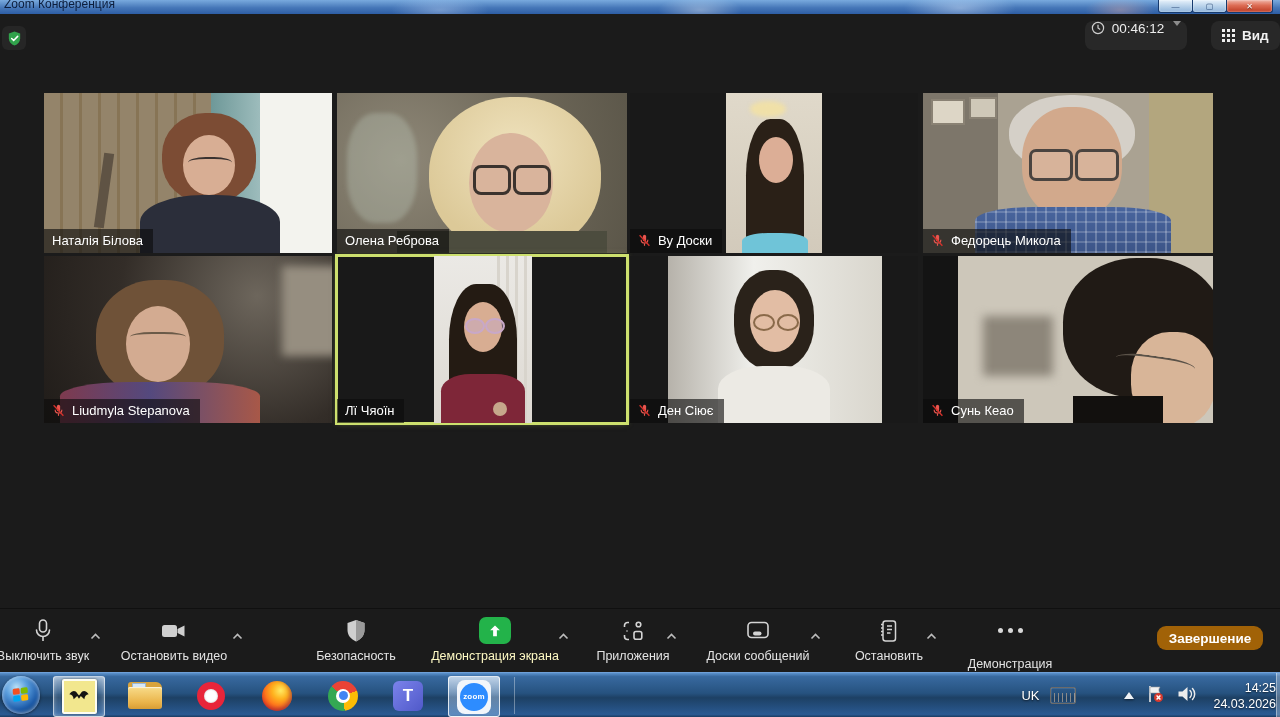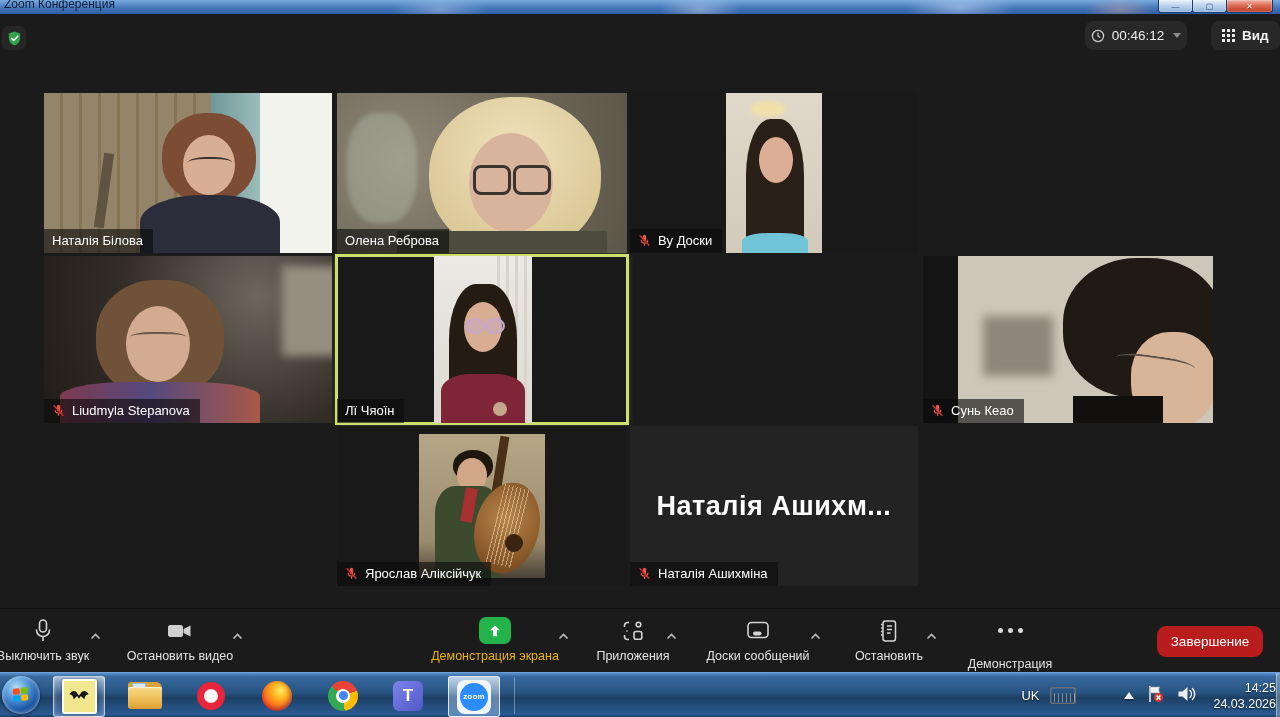--- a/index.html
+++ b/index.html
@@ -23,21 +23,21 @@
   .win-btn.max{left:1192px;width:33px;}
   .win-btn.close{left:1226px;width:45px;background:linear-gradient(180deg,#f0b3a6,#dd6d55 45%,#bd3a22);}
   .win-glyph{font-size:8px;line-height:10px;color:#fff;text-shadow:0 1px 1px rgba(0,0,0,.5);}
   .win-btn.min .win-glyph,.win-btn.max .win-glyph{color:#2b4a77;text-shadow:none;}
 
   
   .appbar{position:absolute;left:0;top:14px;width:1280px;height:58px;background:#1b1b1b;}
   .shield-chip{position:absolute;left:2px;top:12px;width:24px;height:24px;border-radius:6px;
     background:#262626;display:flex;align-items:center;justify-content:center;}
   .timer-pill{position:absolute;left:1085px;top:7px;width:102px;height:29px;border-radius:8px;
-    background:#282828;display:flex;align-items:center;justify-content:center;gap:7px;}
+    background:#282828;display:flex;justify-content:center;gap:7px;}
   .timer-text{color:#ececec;font-size:13.5px;}
   .timer-caret{width:0;height:0;border-left:4px solid transparent;border-right:4px solid transparent;
     border-top:5px solid #8d8d8d;margin-left:2px;}
   .view-btn{position:absolute;left:1211px;top:7px;height:29px;padding:0 11px;border-radius:8px;
     background:#282828;display:flex;align-items:center;gap:7px;color:#f2f2f2;font-size:13.5px;font-weight:600;}
   .grid-ic{position:relative;width:13px;height:13px;}
   .grid-ic i{position:absolute;left:0;top:0;width:3px;height:3px;background:#efefef;
     box-shadow:5px 0 #efefef,10px 0 #efefef,0 5px #efefef,5px 5px #efefef,10px 5px #efefef,
                0 10px #efefef,5px 10px #efefef,10px 10px #efefef;}
 
@@ -60,27 +60,27 @@
   .sc8{background:linear-gradient(90deg,#141414 0 12%,#cdc7ba 12%);}
   .sc10{background:#232323;}
   .pstrip{position:absolute;top:0;bottom:0;}
 
   
   .toolbar{position:absolute;left:0;top:608px;width:1280px;height:64px;background:#1b1b1b;
     border-top:1px solid #101010;}
   .tb-btn{position:absolute;top:8px;display:flex;flex-direction:column;align-items:center;gap:5px;cursor:default;}
   .tb-ic{height:27px;display:flex;align-items:flex-end;justify-content:center;}
   .tb-lb{font-size:12.5px;color:#e3e3e3;white-space:nowrap;}
-  .tb-lb.green{color:#eab308;}
+  .tb-lb.green{color:#fef9c3;}
   .chev{position:absolute;top:17px;}
   .share-box{width:32px;height:27px;border-radius:7px;background:#23b34a;display:flex;align-items:center;justify-content:center;}
   .dots3{display:flex;gap:5px;align-items:center;height:27px;padding-bottom:8px;}
   .dots3 i{width:5px;height:5px;border-radius:50%;background:#d8d8d8;}
-  .end-btn{position:absolute;left:1157px;top:17px;width:106px;height:31px;border-radius:9px;
-    background:#b91c1c;color:#fff;font-size:13.5px;font-weight:normal;display:flex;align-items:center;justify-content:center;}
+  .end-btn{position:absolute;left:1157px;top:17px;width:106px;height:24px;border-radius:9px;
+    background:#a16207;color:#fff;font-size:13.5px;font-weight:bold;display:flex;align-items:center;justify-content:center;}
 
   
   .taskbar{position:absolute;left:0;top:672px;width:1280px;height:45px;
     background:linear-gradient(180deg,#5b92cd 0,#38699f 8%,#26527f 45%,#1d4064 55%,#2a5a92 92%,#12304f 100%);
     border-top:1px solid #6fa0d8;}
   .orb{position:absolute;left:2px;top:3px;width:38px;height:38px;border-radius:50%;
     background:radial-gradient(circle at 38% 30%,#b8e0f8 0,#5a9ede 30%,#1d5ba8 62%,#0b335f 100%);
     box-shadow:inset 0 0 4px rgba(255,255,255,.7),0 1px 3px rgba(0,0,0,.5);
     display:flex;align-items:center;justify-content:center;}
   .orbflag{width:16px;height:14px;display:grid;grid-template-columns:7px 7px;grid-template-rows:6px 6px;
@@ -202,20 +202,40 @@
             <rect x="6" y="1" width="4" height="8" rx="2"></rect>
             <path d="M3.2 7a4.8 4.8 0 0 0 9.6 0h-1.4a3.4 3.4 0 0 1-6.8 0z"></path>
             <rect x="7.3" y="11.5" width="1.4" height="3"></rect>
           </g>
           <line x1="2" y1="1.5" x2="14" y2="14.5" stroke="#d8322c" stroke-width="1.6"></line>
         </svg>
       <span>Ву Доски</span>
     </div>
   </div>
 
+  <div class="tile sc4" style="left:923px;top:93px;width:290px;height:160px">
+    <div class="shape" style="left:8px;top:6px;width:30px;height:22px;background:#ddd6c6;border:2px solid #8a8274"></div>
+    <div class="shape" style="left:46px;top:4px;width:24px;height:18px;background:#cfc8b8;border:2px solid #8a8274"></div>
+    <div class="shape" style="left:86px;top:2px;width:126px;height:78px;border-radius:48%;background:#d5d0c8"></div>
+    <div class="shape" style="left:99px;top:14px;width:100px;height:112px;border-radius:46%;background:#d2a98c"></div>
+    <div class="shape" style="left:106px;top:56px;width:38px;height:26px;border:3px solid #4a4440;border-radius:7px;background:rgba(255,255,255,.12)"></div>
+    <div class="shape" style="left:152px;top:56px;width:38px;height:26px;border:3px solid #4a4440;border-radius:7px;background:rgba(255,255,255,.12)"></div>
+    <div class="shape" style="left:52px;top:114px;width:196px;height:46px;border-radius:30% 30% 0 0;background:repeating-linear-gradient(90deg,rgba(255,255,255,.22) 0 2px,transparent 2px 10px),repeating-linear-gradient(0deg,rgba(255,255,255,.18) 0 2px,transparent 2px 10px),linear-gradient(#49659e,#3c5588)"></div>
+    <div class="nameplate">
+      <svg width="13" height="13" viewBox="0 0 16 16">
+          <g fill="#e8564f">
+            <rect x="6" y="1" width="4" height="8" rx="2"></rect>
+            <path d="M3.2 7a4.8 4.8 0 0 0 9.6 0h-1.4a3.4 3.4 0 0 1-6.8 0z"></path>
+            <rect x="7.3" y="11.5" width="1.4" height="3"></rect>
+          </g>
+          <line x1="2" y1="1.5" x2="14" y2="14.5" stroke="#d8322c" stroke-width="1.6"></line>
+        </svg>
+      <span>Федорець Микола</span>
+    </div>
+  </div>
 
   <div class="tile sc5" style="left:44px;top:256px;width:288px;height:167px">
     <div class="shape" style="right:-10px;top:10px;width:60px;height:90px;background:#968e80;filter:blur(4px)"></div>
     <div class="shape" style="left:52px;top:24px;width:128px;height:118px;border-radius:46%;background:#6f5238"></div>
     <div class="shape" style="left:82px;top:50px;width:64px;height:76px;border-radius:50%;background:#d3ab91"></div>
     <div class="shape" style="left:86px;top:76px;width:56px;height:10px;border-top:2px solid #6a5a48;border-radius:40%"></div>
     <div class="shape" style="left:16px;top:126px;width:200px;height:41px;border-radius:35% 35% 0 0;background:linear-gradient(90deg,#7e3a4e,#54497e 45%,#a85848)"></div>
     <div class="nameplate">
       <svg width="13" height="13" viewBox="0 0 16 16">
           <g fill="#e8564f">
@@ -236,106 +256,98 @@
     <div class="shape" style="left:127px;top:46px;width:38px;height:50px;border-radius:50%;background:#d8ad92"></div>
     <div class="shape" style="left:128px;top:62px;width:16px;height:12px;border:2px solid #c8a8c8;border-radius:50%;background:rgba(190,170,220,.35)"></div>
     <div class="shape" style="left:148px;top:62px;width:16px;height:12px;border:2px solid #c8a8c8;border-radius:50%;background:rgba(190,170,220,.35)"></div>
     <div class="shape" style="left:104px;top:118px;width:84px;height:49px;border-radius:35% 35% 0 0;background:#7e2638"></div>
     <div class="shape" style="left:156px;top:146px;width:14px;height:14px;border-radius:50%;background:#d8c8a0;opacity:.8"></div>
     <div class="nameplate">
         <span>Лї Чяоїн</span>
       </div>
   </div>
 
-
-  <div class="tile sc8" style="left:923px;top:256px;width:290px;height:167px">
-    <div class="shape" style="left:60px;top:60px;width:70px;height:60px;background:#8d867a;filter:blur(5px)"></div>
-    <div class="shape" style="left:140px;top:2px;width:160px;height:140px;border-radius:46%;background:#201a15"></div>
-    <div class="shape" style="left:208px;top:76px;width:85px;height:95px;border-radius:45%;background:#d8b598"></div>
-    <div class="shape" style="left:192px;top:100px;width:80px;height:16px;border-top:2px solid #5a5248;border-radius:40%;transform:rotate(8deg)"></div>
-    <div class="shape" style="left:150px;top:140px;width:90px;height:27px;background:#12100e"></div>
+  <div class="tile" style="left:630px;top:256px;width:288px;height:167px">
+    <div class="pstrip" style="left:38px;width:214px;background:linear-gradient(90deg,#b6b2aa,#f0f0ec 40%,#d9d6cd)"></div>
+    <div class="shape" style="left:104px;top:14px;width:80px;height:100px;border-radius:45%;background:#2a221a"></div>
+    <div class="shape" style="left:120px;top:34px;width:50px;height:62px;border-radius:50%;background:#e2bda4"></div>
+    <div class="shape" style="left:123px;top:58px;width:18px;height:13px;border:2px solid #8a6a4a;border-radius:50%"></div>
+    <div class="shape" style="left:147px;top:58px;width:18px;height:13px;border:2px solid #8a6a4a;border-radius:50%"></div>
+    <div class="shape" style="left:88px;top:110px;width:112px;height:57px;border-radius:40% 40% 0 0;background:#eceae4"></div>
     <div class="nameplate">
       <svg width="13" height="13" viewBox="0 0 16 16">
           <g fill="#e8564f">
             <rect x="6" y="1" width="4" height="8" rx="2"></rect>
             <path d="M3.2 7a4.8 4.8 0 0 0 9.6 0h-1.4a3.4 3.4 0 0 1-6.8 0z"></path>
             <rect x="7.3" y="11.5" width="1.4" height="3"></rect>
           </g>
           <line x1="2" y1="1.5" x2="14" y2="14.5" stroke="#d8322c" stroke-width="1.6"></line>
         </svg>
-      <span>Сунь Кеао</span>
-    </div>
-  </div>
-
-  <div class="tile" style="left:337px;top:426px;width:290px;height:160px">
-    <div class="shape" style="left:82px;top:8px;width:126px;height:144px;background:linear-gradient(180deg,#b5a786,#998b6c 75%,#4a4236)"></div>
-    <div class="shape" style="left:116px;top:24px;width:40px;height:32px;border-radius:48%;background:#1e1710"></div>
-    <div class="shape" style="left:120px;top:32px;width:30px;height:34px;border-radius:50%;background:#d0a888"></div>
-    <div class="shape" style="left:98px;top:60px;width:66px;height:92px;border-radius:30% 30% 0 0;background:#3c4a2e"></div>
-    <div class="shape" style="left:126px;top:62px;width:12px;height:34px;background:#a83030;transform:rotate(10deg)"></div>
-    <div class="shape" style="left:158px;top:10px;width:9px;height:70px;background:#4a3018;transform:rotate(9deg)"></div>
-    <div class="shape" style="left:138px;top:56px;width:64px;height:92px;border-radius:50%;transform:rotate(14deg);background:radial-gradient(circle at 45% 40%,#b8854a,#8a5a2a 60%,#6a4018)"></div>
-    <div class="shape" style="left:158px;top:60px;width:26px;height:80px;transform:rotate(14deg);background:repeating-linear-gradient(90deg,rgba(255,235,200,.5) 0 1px,transparent 1px 4px)"></div>
-    <div class="shape" style="left:168px;top:108px;width:18px;height:18px;border-radius:50%;background:#3a2410"></div>
+      <span>Ден Сіює</span>
+    </div>
+  </div>
+
+  <div class="tile sc8" style="left:923px;top:256px;width:290px;height:167px">
+    <div class="shape" style="left:60px;top:60px;width:70px;height:60px;background:#8d867a;filter:blur(5px)"></div>
+    <div class="shape" style="left:140px;top:2px;width:160px;height:140px;border-radius:46%;background:#201a15"></div>
+    <div class="shape" style="left:208px;top:76px;width:85px;height:95px;border-radius:45%;background:#d8b598"></div>
+    <div class="shape" style="left:192px;top:100px;width:80px;height:16px;border-top:2px solid #5a5248;border-radius:40%;transform:rotate(8deg)"></div>
+    <div class="shape" style="left:150px;top:140px;width:90px;height:27px;background:#12100e"></div>
     <div class="nameplate">
       <svg width="13" height="13" viewBox="0 0 16 16">
           <g fill="#e8564f">
             <rect x="6" y="1" width="4" height="8" rx="2"></rect>
             <path d="M3.2 7a4.8 4.8 0 0 0 9.6 0h-1.4a3.4 3.4 0 0 1-6.8 0z"></path>
             <rect x="7.3" y="11.5" width="1.4" height="3"></rect>
           </g>
           <line x1="2" y1="1.5" x2="14" y2="14.5" stroke="#d8322c" stroke-width="1.6"></line>
         </svg>
-      <span>Ярослав Аліксійчук</span>
-    </div>
-  </div>
-
-  <div class="tile sc10" style="left:630px;top:426px;width:288px;height:160px">
-    <div class="bigname">Наталія Ашихм...</div>
-    <div class="nameplate">
-      <svg width="13" height="13" viewBox="0 0 16 16">
-          <g fill="#e8564f">
-            <rect x="6" y="1" width="4" height="8" rx="2"></rect>
-            <path d="M3.2 7a4.8 4.8 0 0 0 9.6 0h-1.4a3.4 3.4 0 0 1-6.8 0z"></path>
-            <rect x="7.3" y="11.5" width="1.4" height="3"></rect>
-          </g>
-          <line x1="2" y1="1.5" x2="14" y2="14.5" stroke="#d8322c" stroke-width="1.6"></line>
-        </svg>
-      <span>Наталія Ашихміна</span>
-    </div>
-  </div>
+      <span>Сунь Кеао</span>
+    </div>
+  </div>
+
+
 
   <div class="toolbar">
     <div class="tb-btn" style="left:-29px;width:144px">
       <span class="tb-ic">
         <svg width="24" height="26" viewBox="0 0 24 26" fill="none" stroke="#d4d4d4" stroke-width="1.6">
             <rect x="8.5" y="2" width="7" height="12" rx="3.5"></rect>
             <path d="M5.5 12a6.5 6.5 0 0 0 13 0" stroke-linecap="round"></path>
             <line x1="12" y1="18.5" x2="12" y2="23"></line>
           </svg>
       </span>
       <span class="tb-lb">Выключить звук</span>
     </div>
     <span class="chev" style="left:90px"><svg width="11" height="7" viewBox="0 0 11 7" fill="none" stroke="#bdbdbd" stroke-width="1.6">
           <path d="M1.5 5.5L5.5 1.5 9.5 5.5"></path>
         </svg></span>
 
-    <div class="tb-btn" style="left:113px;width:134px">
+    <div class="tb-btn" style="left:107px;width:134px">
       <span class="tb-ic">
         <svg width="28" height="26" viewBox="0 0 28 26">
             <rect x="2" y="7" width="15" height="12" rx="2.5" fill="#cfcfcf"></rect>
             <path d="M17.5 11l7-3.5v11l-7-3.5z" fill="#cfcfcf"></path>
           </svg>
       </span>
       <span class="tb-lb">Остановить видео</span>
     </div>
     <span class="chev" style="left:232px"><svg width="11" height="7" viewBox="0 0 11 7" fill="none" stroke="#bdbdbd" stroke-width="1.6">
           <path d="M1.5 5.5L5.5 1.5 9.5 5.5"></path>
         </svg></span>
 
+    <div class="tb-btn" style="left:295px;width:122px">
+      <span class="tb-ic">
+        <svg width="24" height="26" viewBox="0 0 24 26">
+            <path d="M12 2l8.5 3v7c0 5.5-3.5 9.3-8.5 11.5C7 21.3 3.5 17.5 3.5 12V5z" fill="#cfcfcf"></path>
+            <path d="M12 2l8.5 3v7c0 5.5-3.5 9.3-8.5 11.5z" fill="#9a9a9a"></path>
+          </svg>
+      </span>
+      <span class="tb-lb">Безопасность</span>
+    </div>
 
     <div class="tb-btn" style="left:415px;width:160px">
       <span class="tb-ic">
         <span class="share-box">
             <svg width="18" height="18" viewBox="0 0 24 24">
               <path d="M12 4.5l6.5 6.5h-4v8h-5v-8h-4z" fill="#fff"></path>
             </svg>
           </span>
       </span>
       <span class="tb-lb green">Демонстрация экрана</span>

